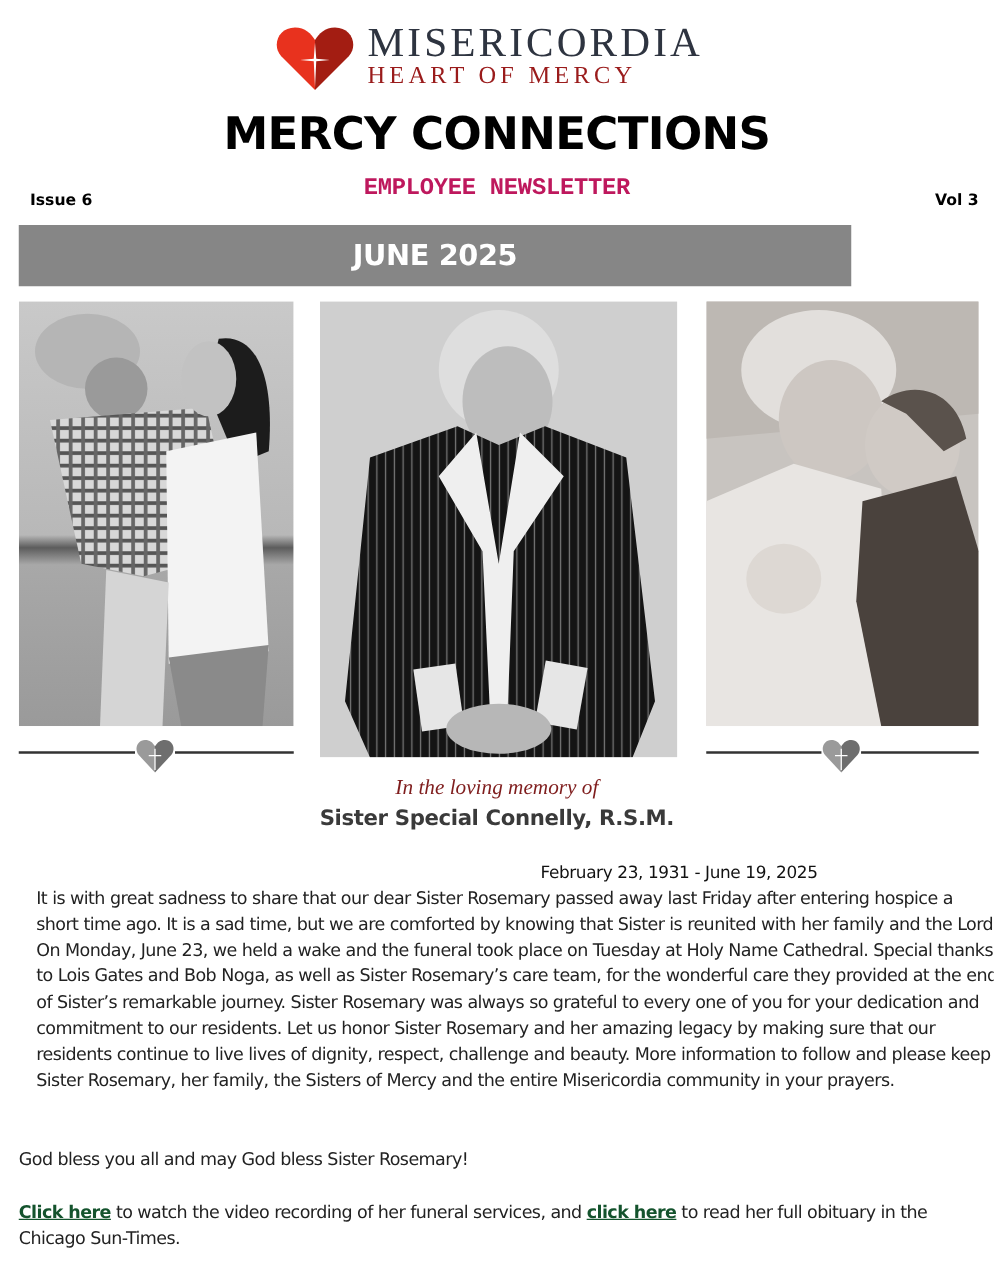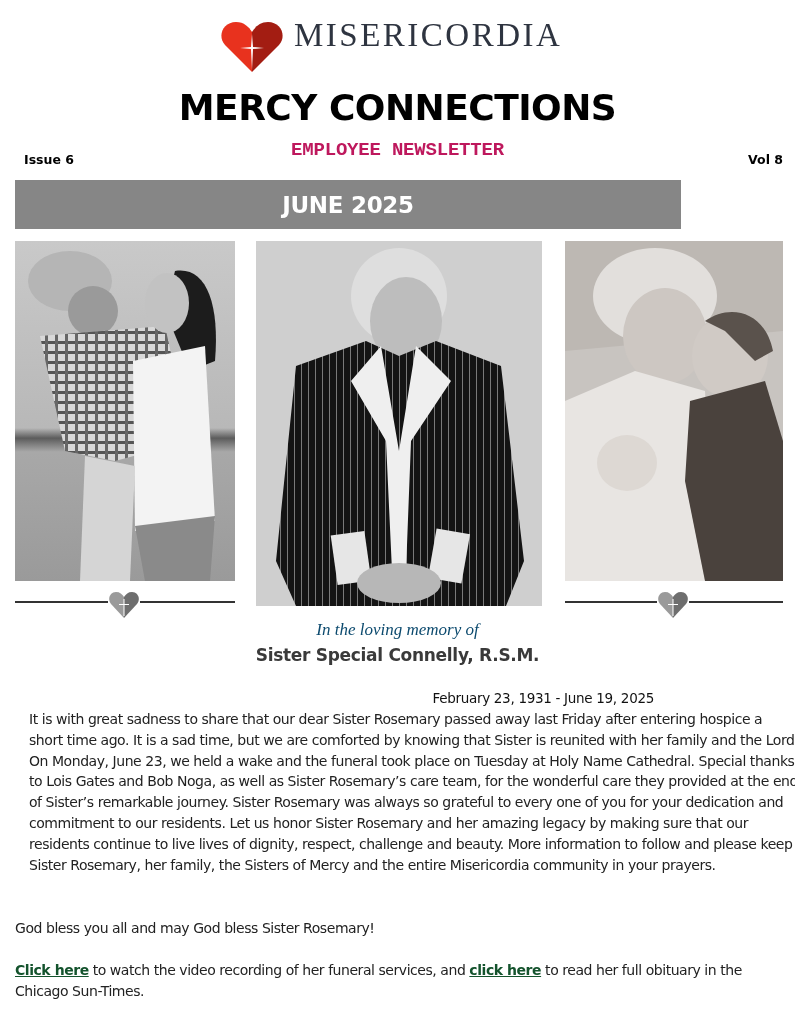--- a/index.html
+++ b/index.html
@@ -24,46 +24,47 @@
   .photo-left { left: 15px; top: 241px; width: 220px; height: 340px; }
   .photo-center { left: 256px; top: 241px; width: 286px; height: 365px; }
   .photo-right { left: 565px; top: 241px; width: 218px; height: 340px; }
 
   .divider { position: absolute; height: 30px; }
   .divider .line { position: absolute; top: 14px; height: 2px; background: #333; }
   .divider .heart { position: absolute; top: 4px; width: 32px; height: 28px; }
   .divider-left { left: 15px; top: 587px; width: 220px; }
   .divider-right { left: 565px; top: 587px; width: 218px; }
 
-  .memory { position: absolute; left: 0; width: 795px; top: 620px; text-align: center; font-family: "Liberation Serif", serif; font-style: italic; font-size: 17px; color: #0c4a6e; }
+  .memory { position: absolute; left: 0; width: 795px; top: 620px; text-align: center; font-family: "Liberation Serif", serif; font-style: italic; font-size: 17px; color: #7f1d1d; }
   .name { position: absolute; left: 0; width: 795px; top: 645px; text-align: center; font-family: "DejaVu Sans", sans-serif; font-weight: bold; font-size: 17px; color: #3a3a3a; letter-spacing: -0.3px; }
   .dates { position: absolute; left: 0; width: 654px; top: 690px; text-align: right; font-family: "DejaVu Sans", sans-serif; font-size: 13.5px; color: #111; letter-spacing: -0.3px; }
 
   .body-text { position: absolute; left: 15px; width: 770px; font-family: "DejaVu Sans", sans-serif; font-size: 14px; line-height: 20.8px; color: #222; letter-spacing: -0.45px; }
   .para1 { top: 709px; margin-left: 14px; }
   .para2 { top: 918px; }
   .para3 { top: 960px; }
   .body-text a { color: #14532d; font-weight: bold; text-decoration: underline; }
 </style>
 </head>
 <body>
 
 <div class="logo">
   <svg class="logo-heart" viewBox="0 0 64 54">
     <path d="M32 52 L5 25 C-3 16 3 2 16 2 C24 2 29 7 32 12 Z" fill="#e8321e"></path>
     <path d="M32 52 L59 25 C67 16 61 2 48 2 C40 2 35 7 32 12 Z" fill="#a31d12"></path>
     <path d="M32 14 L33 27 L44 28 L33 29 L32 50 L31 29 L20 28 L31 27 Z" fill="#ffffff"></path>
   </svg>
   <div class="logo-name">MISERICORDIA</div>
+  <div class="logo-tag">HEART OF MERCY</div>
 </div>
 
 <h1 class="title">MERCY CONNECTIONS</h1>
 <div class="subtitle">EMPLOYEE NEWSLETTER</div>
 <div class="issue">Issue 6</div>
-<div class="vol">Vol 8</div>
+<div class="vol">Vol 3</div>
 
 <div class="banner">
   <span>JUNE 2025</span>
 </div>
 
 <div class="photo photo-left">
   <svg viewBox="0 0 220 340" preserveAspectRatio="none">
     <defs>
       <linearGradient id="bgL" x1="0" y1="0" x2="0" y2="1">
         <stop offset="0" stop-color="#c9c9c9"></stop>

